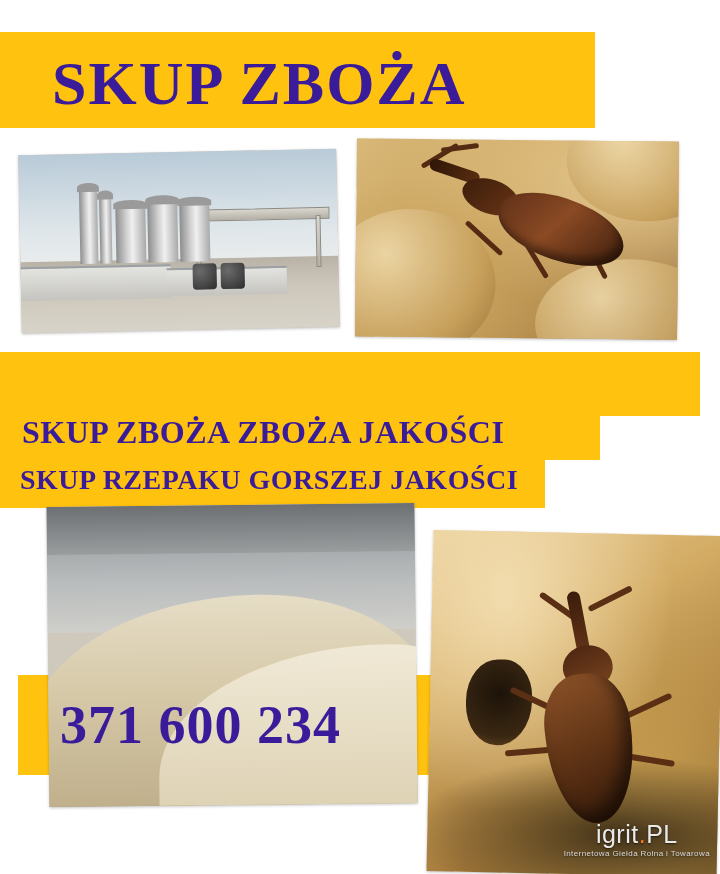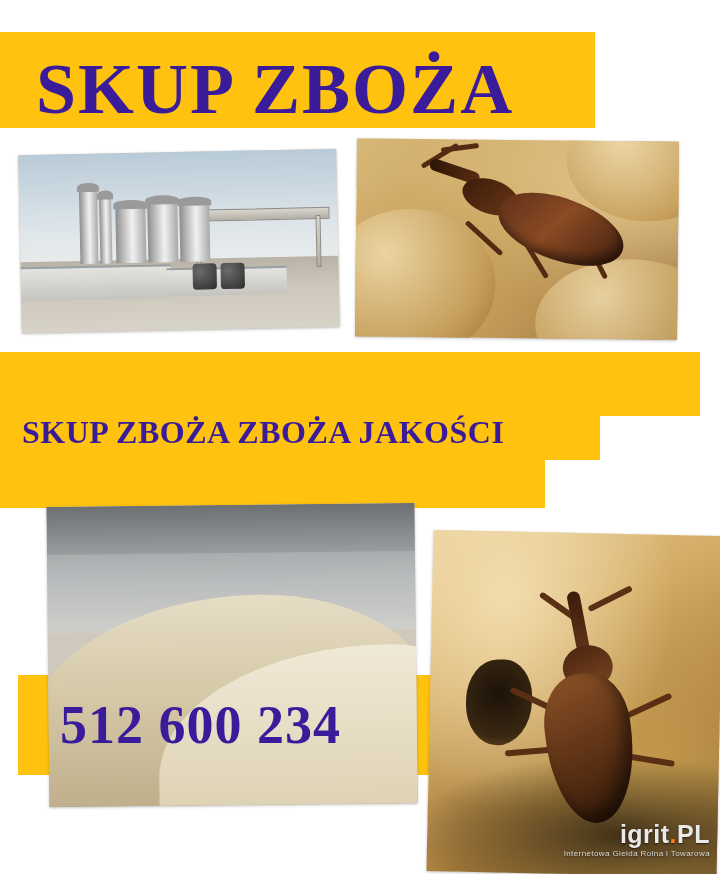--- a/index.html
+++ b/index.html
@@ -55,23 +55,23 @@
   }
 
   .headline {
     position: absolute;
     color: #3A1C9B;
     font-weight: bold;
     white-space: nowrap;
     letter-spacing: 0.5px;
   }
   #title-text {
-    left: 36px;
+    left: 52px;
     top: 48px;
-    font-size: 72px;
+    font-size: 62px;
     letter-spacing: 2px;
   }
   #line1-text {
     left: 22px;
     top: 362px;
     font-size: 32px;
   }
   #line2-text {
     left: 22px;
     top: 414px;
@@ -286,24 +286,23 @@
     right: 10px;
     bottom: 16px;
     text-align: center;
     font-family: "Liberation Sans", sans-serif;
     text-shadow: 0 1px 2px rgba(0,0,0,.6);
     line-height: 1;
     user-select: none;
   }
   #watermark .wm-main {
     font-size: 25px;
-    font-weight: bold;
+    font-weight: normal;
     letter-spacing: 0.5px;
     color: #e9e9e9;
-    text-align: right;
   }
   #watermark .wm-dot { color: #ff7a1a; }
   #watermark .wm-pl { color: #e9e9e9; }
   #watermark .wm-sub {
     margin-top: 3px;
     font-size: 8px;
     letter-spacing: .4px;
     color: #dcdcdc;
   }
 </style>
@@ -366,20 +365,21 @@
     <div class="leg" style="left:190px;top:222px;width:56px;transform:rotate(8deg);"></div>
     <div class="leg" style="left:104px;top:72px;width:48px;transform:rotate(34deg);"></div>
     <div class="leg" style="left:154px;top:62px;width:48px;transform:rotate(-28deg);"></div>
     <div class="bug-snout"></div>
     <div class="bug-head"></div>
     <div class="bug-body"></div>
   </div>
 
   <div class="headline" id="title-text">SKUP ZBOŻA</div>
   <div class="headline" id="line2-text">SKUP ZBOŻA ZBOŻA JAKOŚCI</div>
-  <div class="headline" id="phone-text">512 600 234</div>
+  <div class="headline" id="line3-text">SKUP RZEPAKU GORSZEJ JAKOŚCI</div>
+  <div class="headline" id="phone-text">371 600 234</div>
 
   <div id="watermark">
     <div class="wm-main"><span>igrit</span><span class="wm-dot">.</span><span class="wm-pl">PL</span></div>
     <div class="wm-sub">Internetowa Giełda Rolna i Towarowa</div>
   </div>
 
 </div>
 
 </body></html>

